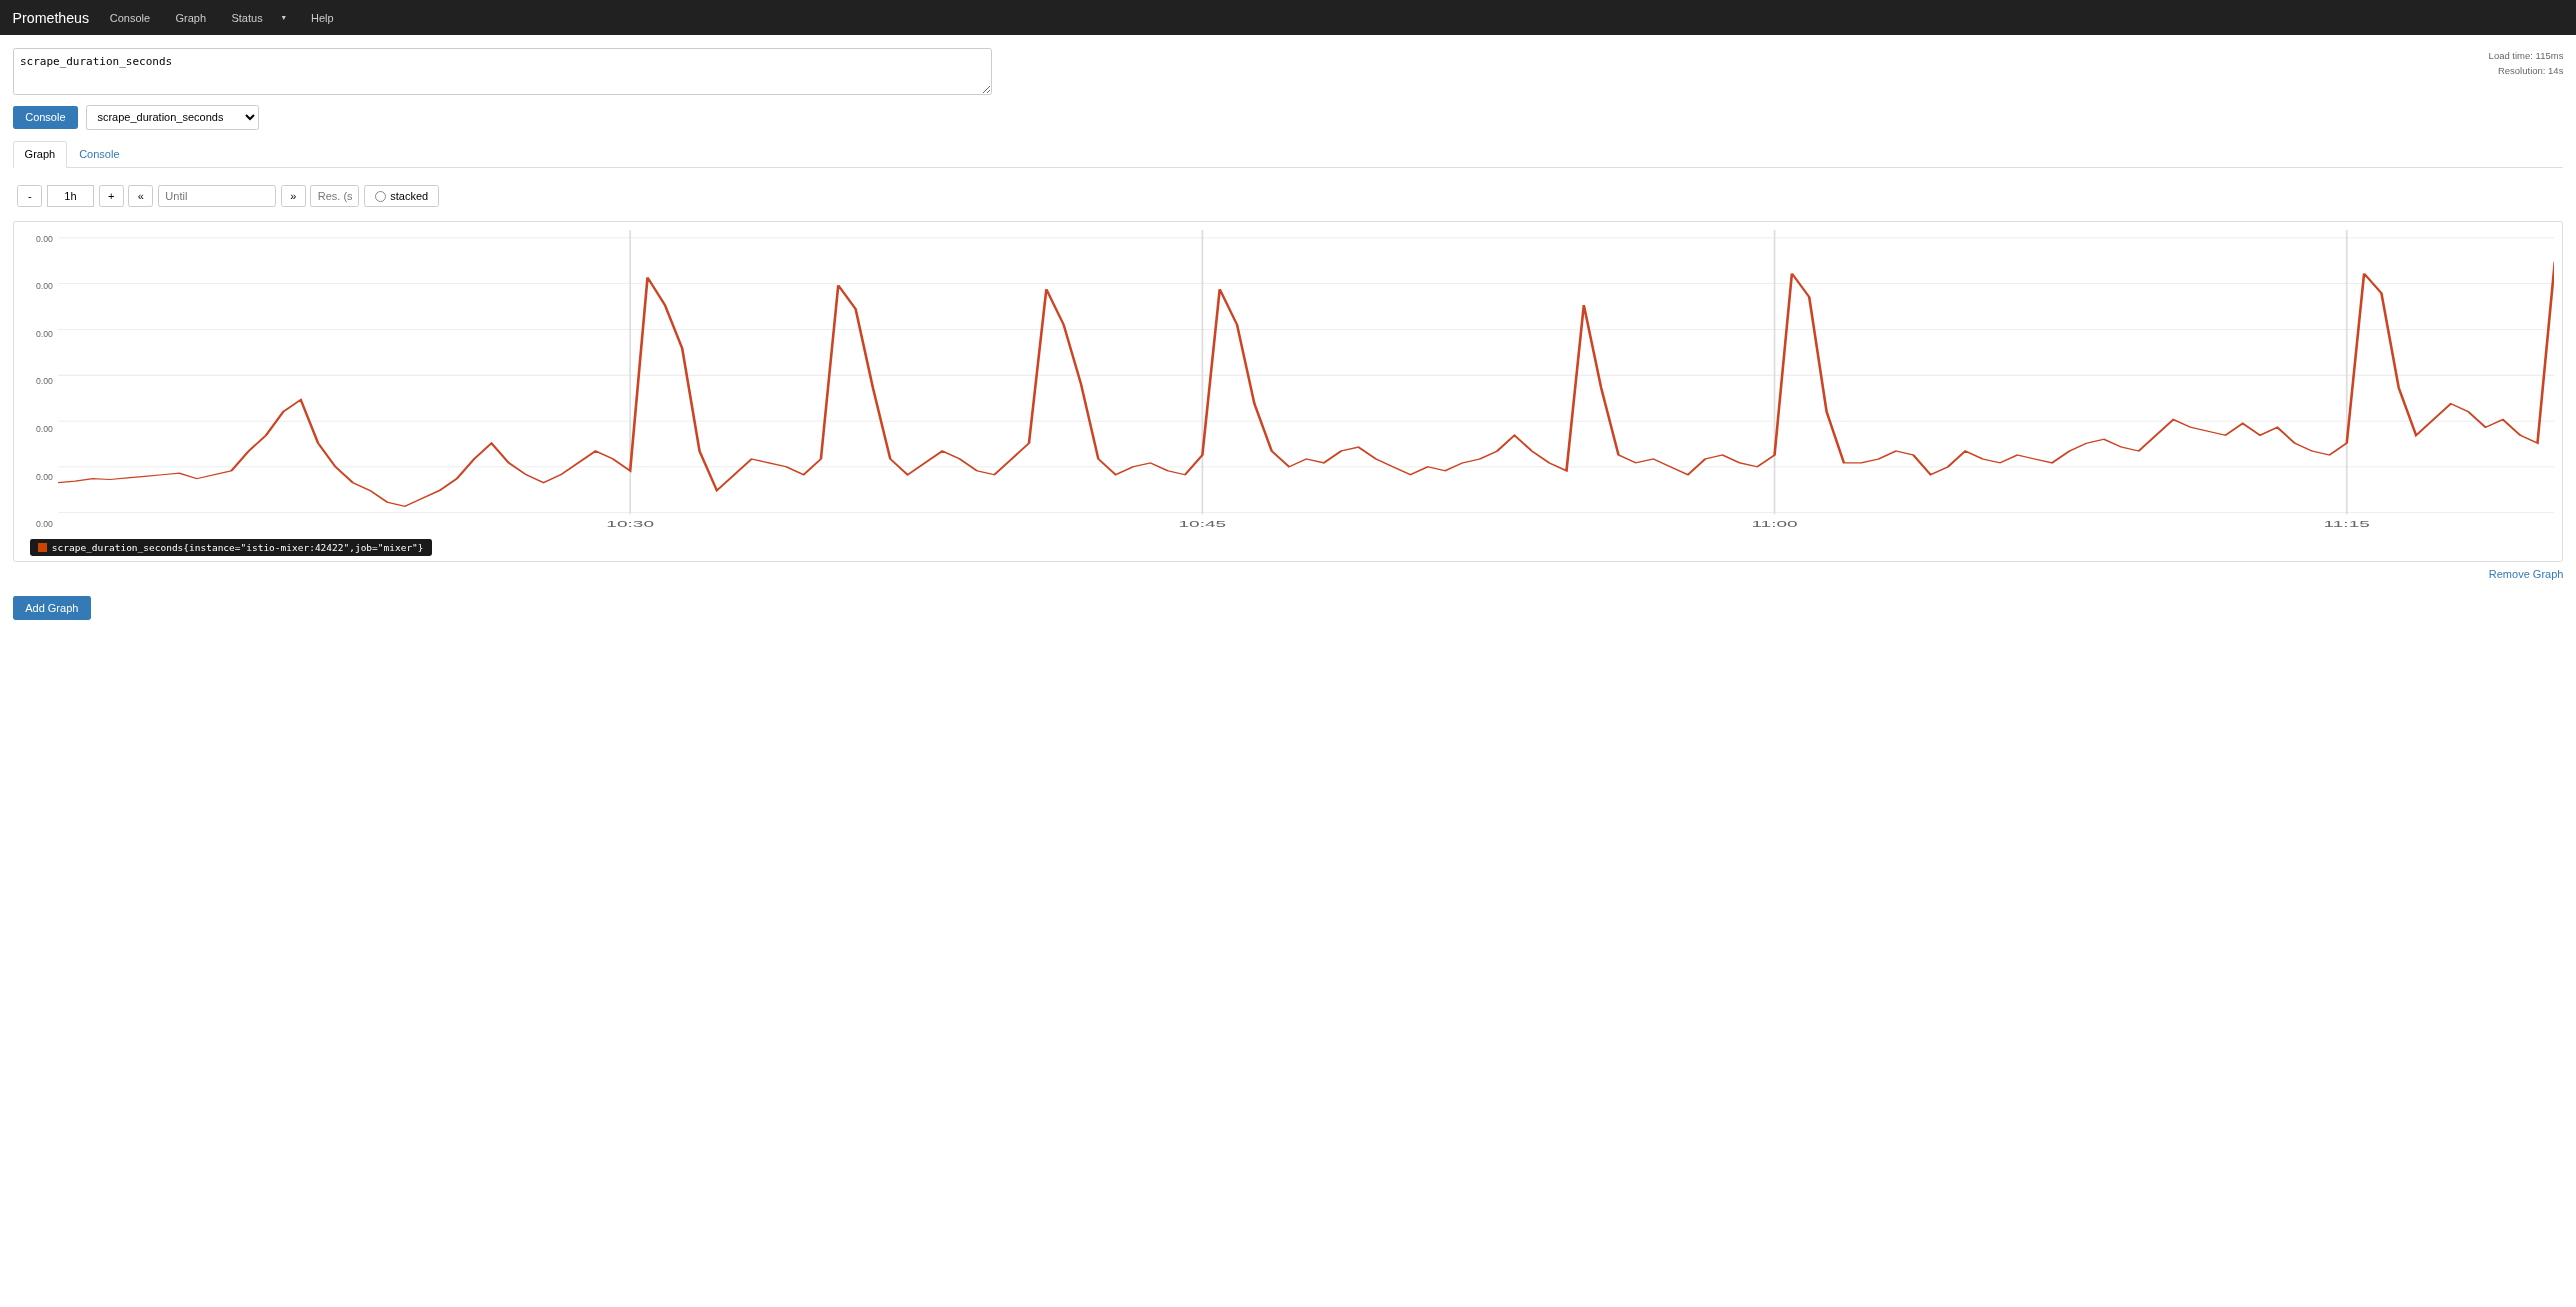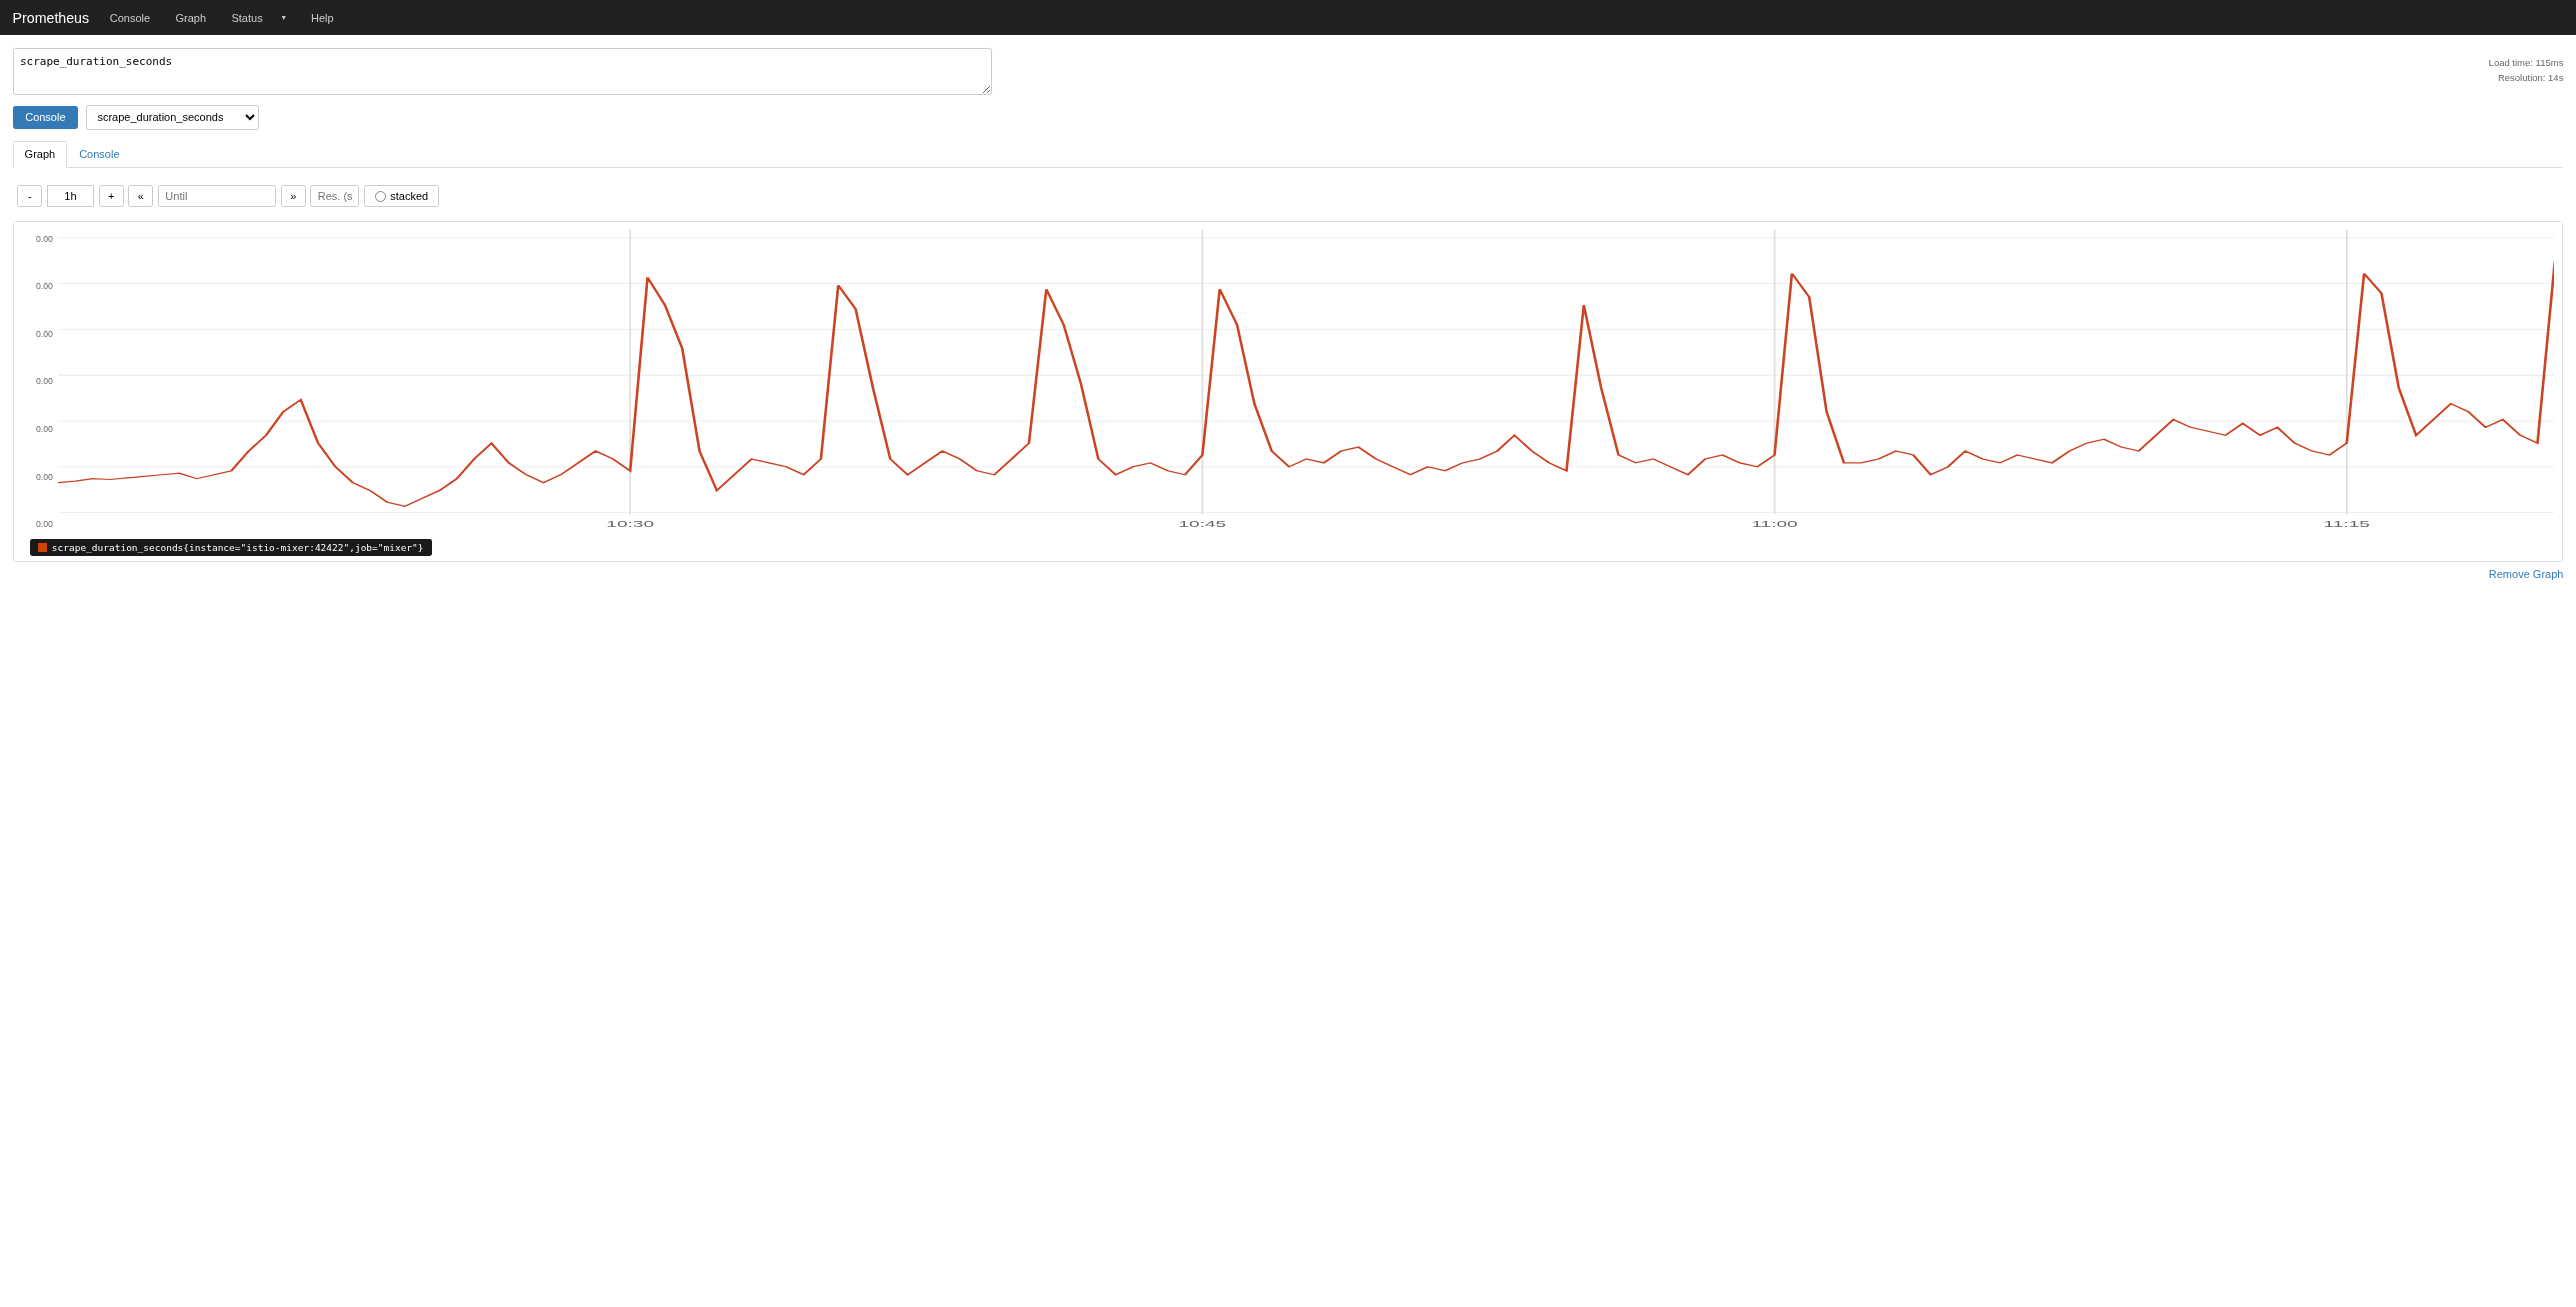--- a/index.html
+++ b/index.html
@@ -52,21 +52,21 @@
       height: 47px;
       border: 0.8px solid #ccc;
       border-radius: 2.4px;
       padding: 6.3px;
       font-size: 11px;
       resize: vertical;
       font-family: monospace;
     }
     .query-meta {
       position: absolute;
-      top: 7px;
+      top: 0;
       right: 0;
       font-size: 9.5px;
       color: #666;
       text-align: right;
       line-height: 1.6;
     }
 
     
     .execute-row {
       display: flex;
@@ -498,15 +498,18 @@
         <span class="legend-color-box"></span>
         <span>scrape_duration_seconds{instance="istio-mixer:42422",job="mixer"}</span>
       </div>
     </div>
   </div>
 
   <div class="bottom-row">
     <a class="remove-graph-link">Remove Graph</a>
   </div>
 
+  <div class="add-graph-row">
+    <button class="btn-add-graph">Add Graph</button>
+  </div>
 
 </div>
 
 
 </body></html>

